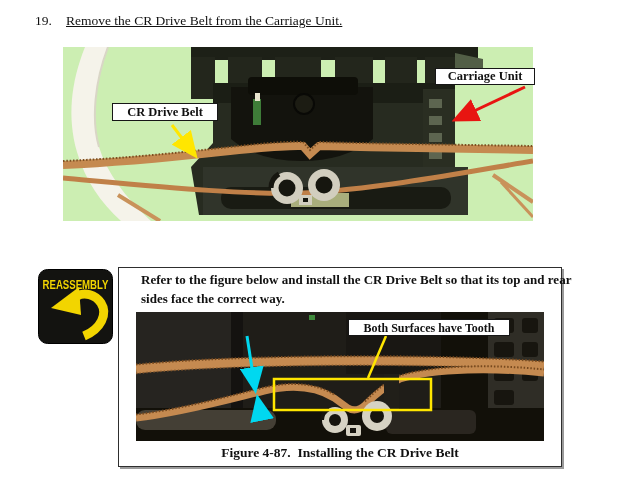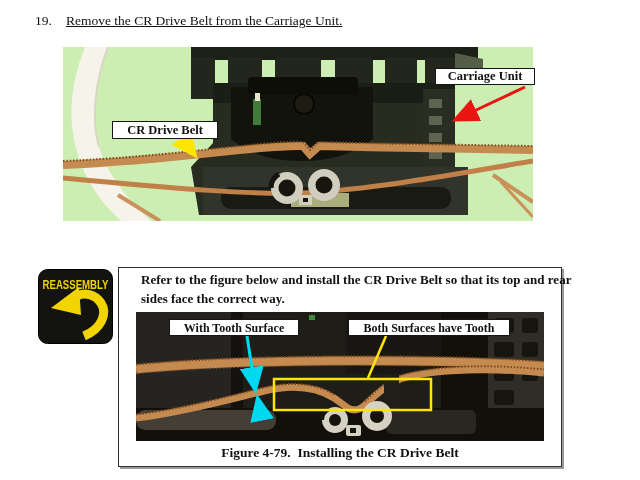--- a/index.html
+++ b/index.html
@@ -110,21 +110,21 @@
         <marker id="ah-y" markerWidth="9" markerHeight="8" refX="7" refY="4" orient="auto">
             <polygon points="0,0 9,4 0,8" fill="#ffe600"></polygon>
           </marker>
         <marker id="ah-r" markerWidth="9" markerHeight="8" refX="7" refY="4" orient="auto">
             <polygon points="0,0 9,4 0,8" fill="#e81511"></polygon>
           </marker>
       </defs>
       <line x1="109" y1="78" x2="131" y2="107" stroke="#ffe600" stroke-width="3" marker-end="url(#ah-y)"></line>
       <line x1="462" y1="40" x2="394" y2="72" stroke="#e81511" stroke-width="3" marker-end="url(#ah-r)"></line>
     </svg>
-    <div class="photo-label lbl-lg" style="left:49px; top:74px; width:106px; height:18px;">CR Drive Belt</div>
+    <div class="photo-label lbl-lg" style="left:49px; top:56px; width:106px; height:18px;">CR Drive Belt</div>
     <div class="photo-label lbl-lg" style="left:372px; top:21px; width:100px; height:17px;">Carriage Unit</div>
   </div>
 
 
   <svg class="badge" viewBox="0 0 75 75">
     <rect x="0.5" y="0.5" width="74" height="74" rx="9" fill="#131310" stroke="#000000"></rect>
     <text x="37.5" y="19.5" text-anchor="middle" font-family="Liberation Sans, sans-serif" font-size="12.5" font-weight="bold" fill="#f2d500" textLength="66" lengthAdjust="spacingAndGlyphs">REASSEMBLY</text>
     <path d="M46,67 C63,60 70,45 63,34 C57,25 46,23 39,27" stroke="#f2d500" stroke-width="9" fill="none"></path>
     <polygon points="13,39 41,18 43,46" fill="#f2d500"></polygon>
   </svg>
@@ -177,20 +177,19 @@
         <defs>
           <marker id="ah-c" markerWidth="9" markerHeight="8" refX="7" refY="4" orient="auto">
               <polygon points="0,0 9,4 0,8" fill="#00d8f0"></polygon>
             </marker>
         </defs>
         <rect x="138" y="67" width="157" height="31" fill="none" stroke="#ffe600" stroke-width="2.5"></rect>
         <line x1="250" y1="24" x2="232" y2="66" stroke="#ffe600" stroke-width="2.5"></line>
         <line x1="111" y1="24" x2="119" y2="76" stroke="#00d8f0" stroke-width="3" marker-end="url(#ah-c)"></line>
         <line x1="126" y1="108" x2="122" y2="88" stroke="#00d8f0" stroke-width="3" marker-end="url(#ah-c)"></line>
       </svg>
-      <div class="photo-label lbl-sm" style="left:33px; top:7px; width:130px; height:17px;">With Tooth Surface</div>
       <div class="photo-label lbl-sm" style="left:212px; top:7px; width:162px; height:17px;">Both Surfaces have Tooth</div>
     </div>
 
-    <div class="caption">Figure 4-79.  Installing the CR Drive Belt</div>
+    <div class="caption">Figure 4-87.  Installing the CR Drive Belt</div>
   </div>
 
 </div>
 
 </body></html>

